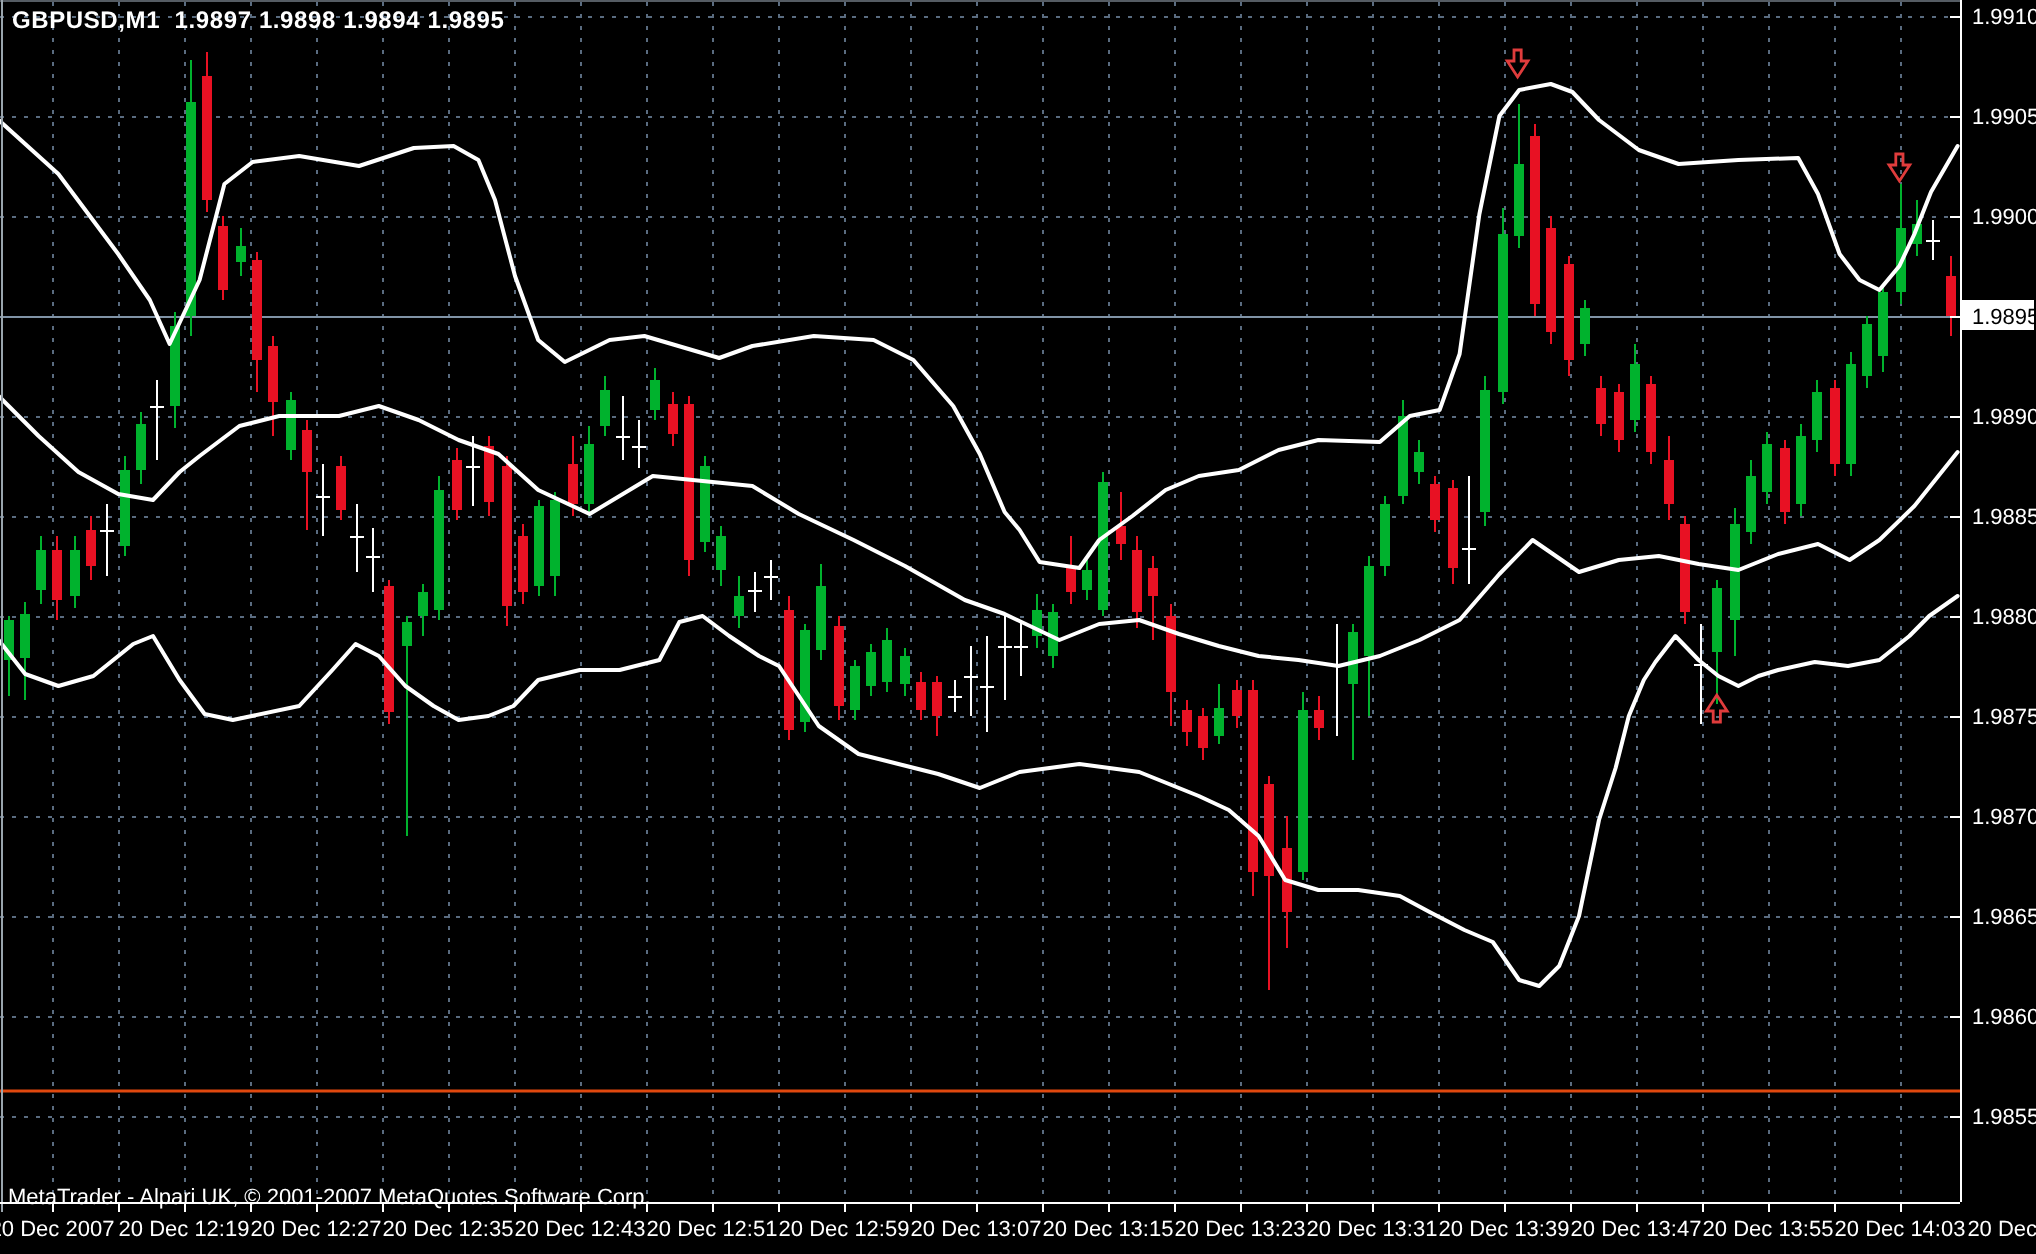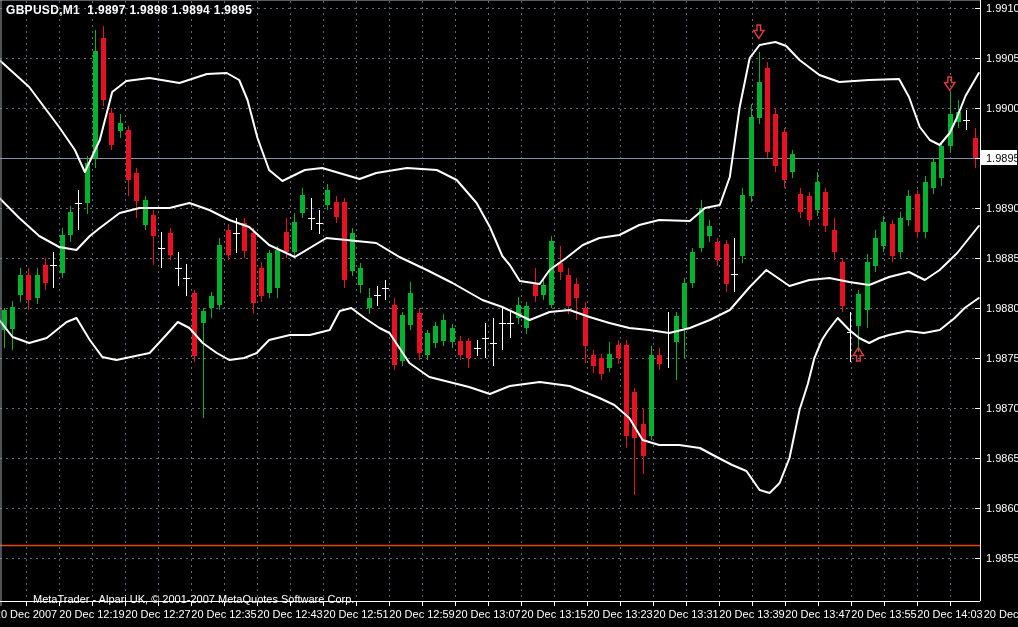--- a/index.html
+++ b/index.html
@@ -1,21 +1,21 @@
 <!DOCTYPE html>
 <html><head>
 <meta charset="utf-8">
 <style>
   html,body{margin:0;padding:0;background:#000;}
   #screen{position:relative;width:1018px;height:627px;background:#000;overflow:hidden;
           font-family:"Liberation Sans",sans-serif;padding-left:40px;}
   #chart-root{position:absolute;left:0;top:0;width:1018px;height:617px;}
   #chart-title{position:absolute;left:6px;top:3px;color:#fff;font-size:12px;font-weight:bold;
                white-space:pre;z-index:5;letter-spacing:.3px;}
-  #status-text{position:absolute;left:4px;top:593px;color:#fff;font-size:11px;z-index:5;margin-left:29px;}
+  #status-text{position:absolute;left:4px;top:593px;color:#fff;font-size:11px;z-index:5;}
   svg text{font-family:"Liberation Sans",sans-serif;}
 </style>
 </head>
 <body>
 
 <div id="screen">
   <div id="chart-title">GBPUSD,M1  1.9897 1.9898 1.9894 1.9895</div>
   <div id="chart-root"><svg width="1018" height="627" viewBox="0 0 1018 627">
         <rect x="0" y="0" width="1018" height="627" fill="#000000"></rect>
         <g stroke="#5A6C80" stroke-width="1" stroke-dasharray="2,4">

